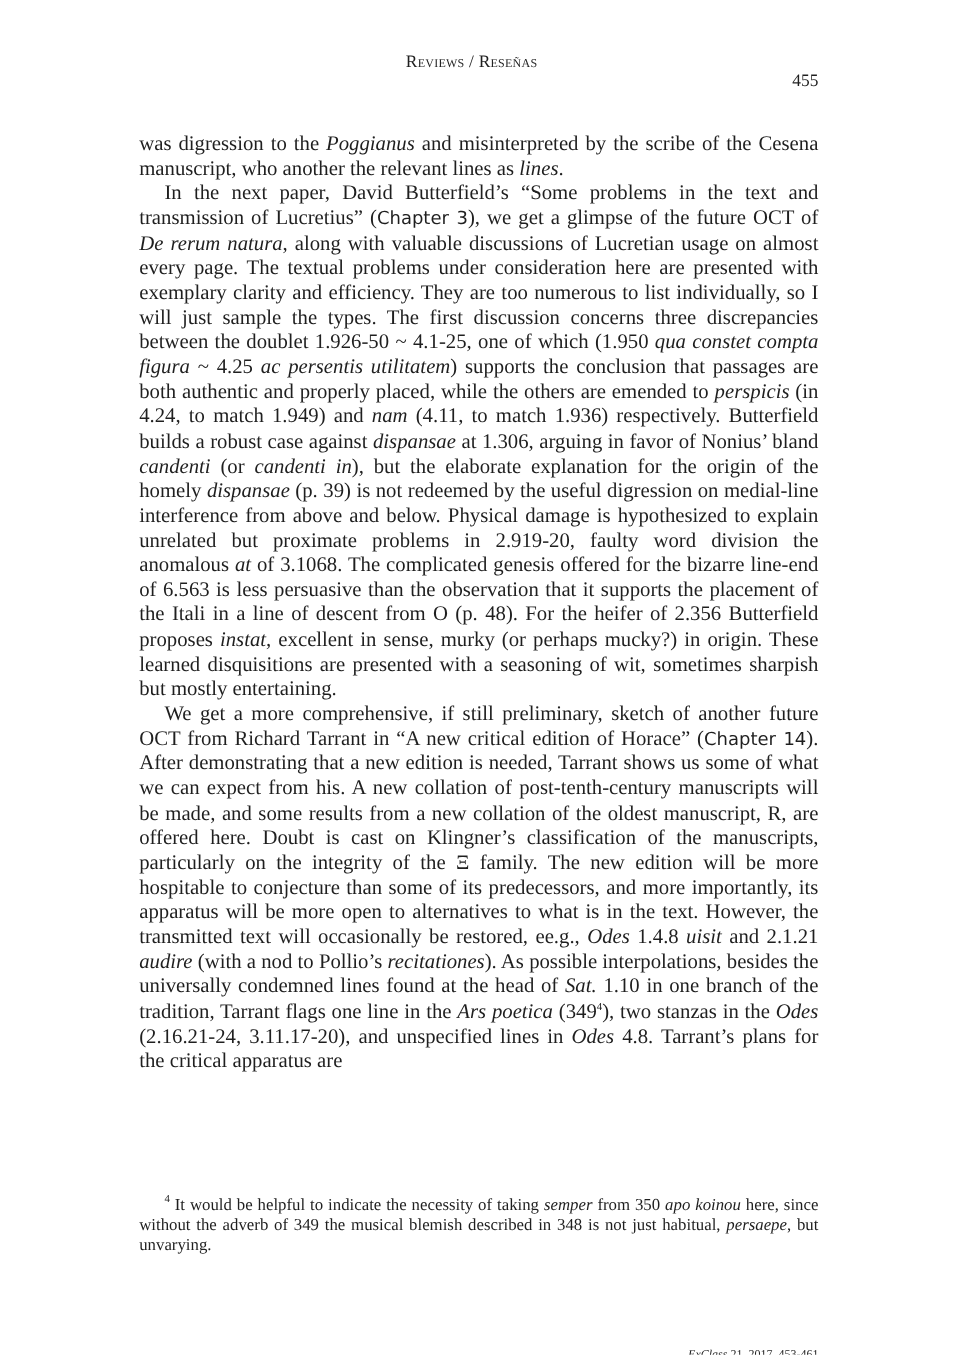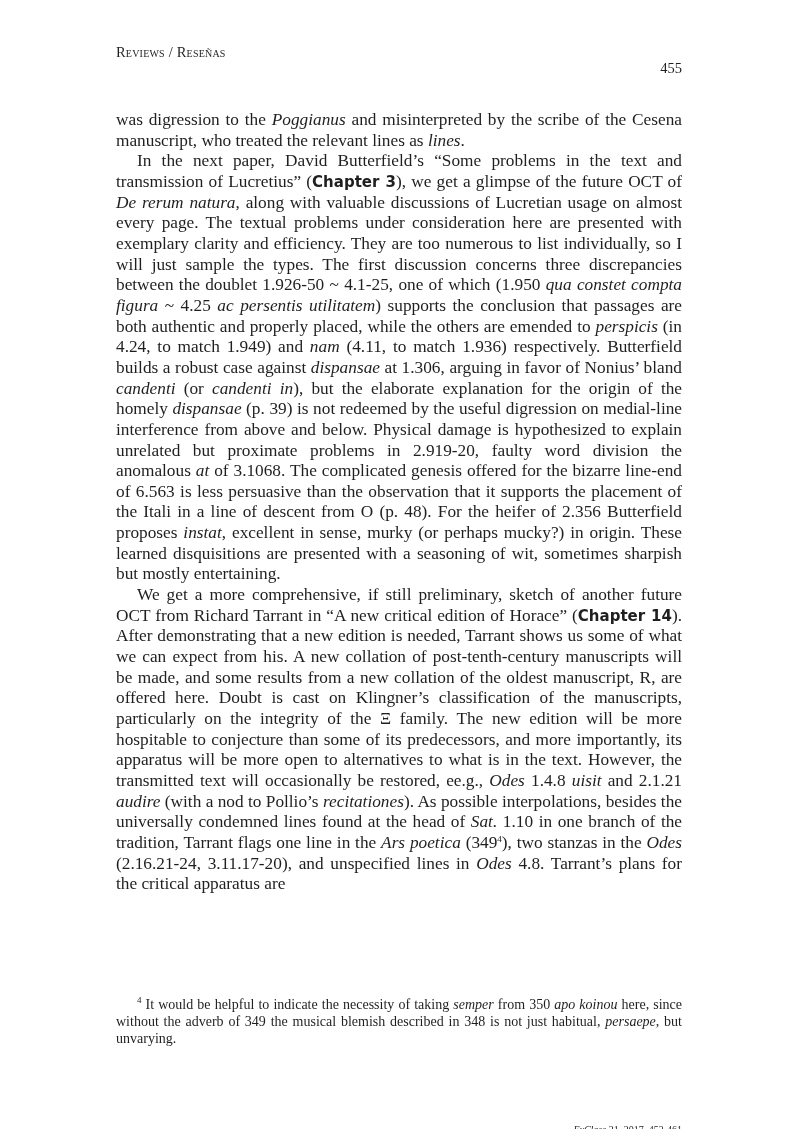--- a/index.html
+++ b/index.html
@@ -1,44 +1,44 @@
 <!DOCTYPE html>
 <html><head>
 <meta charset="utf-8">
 <style>
   html, body { margin: 0; padding: 0; background: #ffffff; }
   body { width: 800px; height: 1129px; position: relative; overflow: hidden;
          font-family: "Liberation Serif", "DejaVu Serif", serif; color: #1f1f1f; }
   .running-head { position: absolute; top: 44px; left: 116px; width: 566px; height: 24px;
                   font-size: 14.5px; }
-  .running-head .title { position: absolute; left: 0; right: 12px; text-align: left;
+  .running-head .title { position: absolute; left: 0; right: 12px; text-align: center;
                          font-variant: small-caps; letter-spacing: 0.2px; }
   .running-head .pageno { position: absolute; right: 0; top: 16px; }
   .body-text { position: absolute; top: 110px; left: 116px; width: 566px;
                font-size: 17.3px; line-height: 20.65px; text-align: justify; }
   .body-text p { margin: 0; text-indent: 0; }
   .body-text p.indent { text-indent: 21px; }
   .body-text i { font-style: italic; }
-  .body-text b { font-weight: bold; font-family: "DejaVu Sans", sans-serif; font-size: 15px; }
+  .body-text b { font-weight: normal; font-family: "DejaVu Sans", sans-serif; font-size: 15px; }
   sup { font-size: 9px; line-height: 0; vertical-align: 6px; }
   .footnote { position: absolute; top: 997px; left: 116px; width: 566px;
               font-size: 14px; line-height: 16.8px; text-align: justify; }
   .footnote p { margin: 0; text-indent: 21px; }
   .footer-cite { position: absolute; top: 1124px; right: 118px; font-size: 10px; }
 </style>
 </head>
 <body>
 
 <div class="running-head">
   <span class="title">Reviews / Reseñas</span>
   <span class="pageno">455</span>
 </div>
 
 <div class="body-text">
-  <p><span>was digression to the </span><i>Poggianus</i><span> and misinterpreted by the scribe of the Cesena manuscript, who treated the relevant lines as </span><i>lines</i><span>.</span></p>
+  <p><span>was digression to the </span><i>Poggianus</i><span> and misinterpreted by the scribe of the Cesena manuscript, who another the relevant lines as </span><i>lines</i><span>.</span></p>
   <p class="indent"><span>In the next paper, David Butterfield’s “Some problems in the text and transmission of Lucretius” (</span><b>Chapter 3</b><span>), we get a glimpse of the future OCT of </span><i>De rerum natura</i><span>, along with valuable discussions of Lucretian usage on almost every page. The textual problems under consideration here are presented with exemplary clarity and efficiency. They are too numerous to list individually, so I will just sample the types. The first discussion concerns three discrepancies between the doublet 1.926-50 ~ 4.1-25, one of which (1.950 </span><i>qua constet compta figura</i><span> ~ 4.25 </span><i>ac persentis utilitatem</i><span>) supports the conclusion that passages are both authentic and properly placed, while the others are emended to </span><i>perspicis</i><span> (in 4.24, to match 1.949) and </span><i>nam</i><span> (4.11, to match 1.936) respectively. Butterfield builds a robust case against </span><i>dispansae</i><span> at 1.306, arguing in favor of Nonius’ bland </span><i>candenti</i><span> (or </span><i>candenti in</i><span>), but the elaborate explanation for the origin of the homely </span><i>dispansae</i><span> (p. 39) is not redeemed by the useful digression on medial-line interference from above and below. Physical damage is hypothesized to explain unrelated but proximate problems in 2.919-20, faulty word division the anomalous </span><i>at</i><span> of 3.1068. The complicated genesis offered for the bizarre line-end of 6.563 is less persuasive than the observation that it supports the placement of the Itali in a line of descent from O (p. 48). For the heifer of 2.356 Butterfield proposes </span><i>instat</i><span>, excellent in sense, murky (or perhaps mucky?) in origin. These learned disquisitions are presented with a seasoning of wit, sometimes sharpish but mostly entertaining.</span></p>
   <p class="indent"><span>We get a more comprehensive, if still preliminary, sketch of another future OCT from Richard Tarrant in “A new critical edition of Horace” (</span><b>Chapter 14</b><span>). After demonstrating that a new edition is needed, Tarrant shows us some of what we can expect from his. A new collation of post-tenth-century manuscripts will be made, and some results from a new collation of the oldest manuscript, R, are offered here. Doubt is cast on Klingner’s classification of the manuscripts, particularly on the integrity of the Ξ family. The new edition will be more hospitable to conjecture than some of its predecessors, and more importantly, its apparatus will be more open to alternatives to what is in the text. However, the transmitted text will occasionally be restored, ee.g., </span><i>Odes</i><span> 1.4.8 </span><i>uisit</i><span> and 2.1.21 </span><i>audire</i><span> (with a nod to Pollio’s </span><i>recitationes</i><span>). As possible interpolations, besides the universally condemned lines found at the head of </span><i>Sat.</i><span> 1.10 in one branch of the tradition, Tarrant flags one line in the </span><i>Ars poetica</i><span> (349</span><sup>4</sup><span>), two stanzas in the </span><i>Odes</i><span> (2.16.21-24, 3.11.17-20), and unspecified lines in </span><i>Odes</i><span> 4.8. Tarrant’s plans for the critical apparatus are</span></p>
 </div>
 
 <div class="footnote">
   <p><sup>4</sup><span><span> It would be helpful to indicate the necessity of taking </span><i>semper</i><span> from 350 </span><i>apo koinou</i><span> here, since without the adverb of 349 the musical blemish described in 348 is not just habitual, </span><i>persaepe</i><span>, but unvarying.</span></span></p>
 </div>
 
 <div class="footer-cite"><i>ExClass</i><span> 21, 2017, 453-461</span></div>
 

